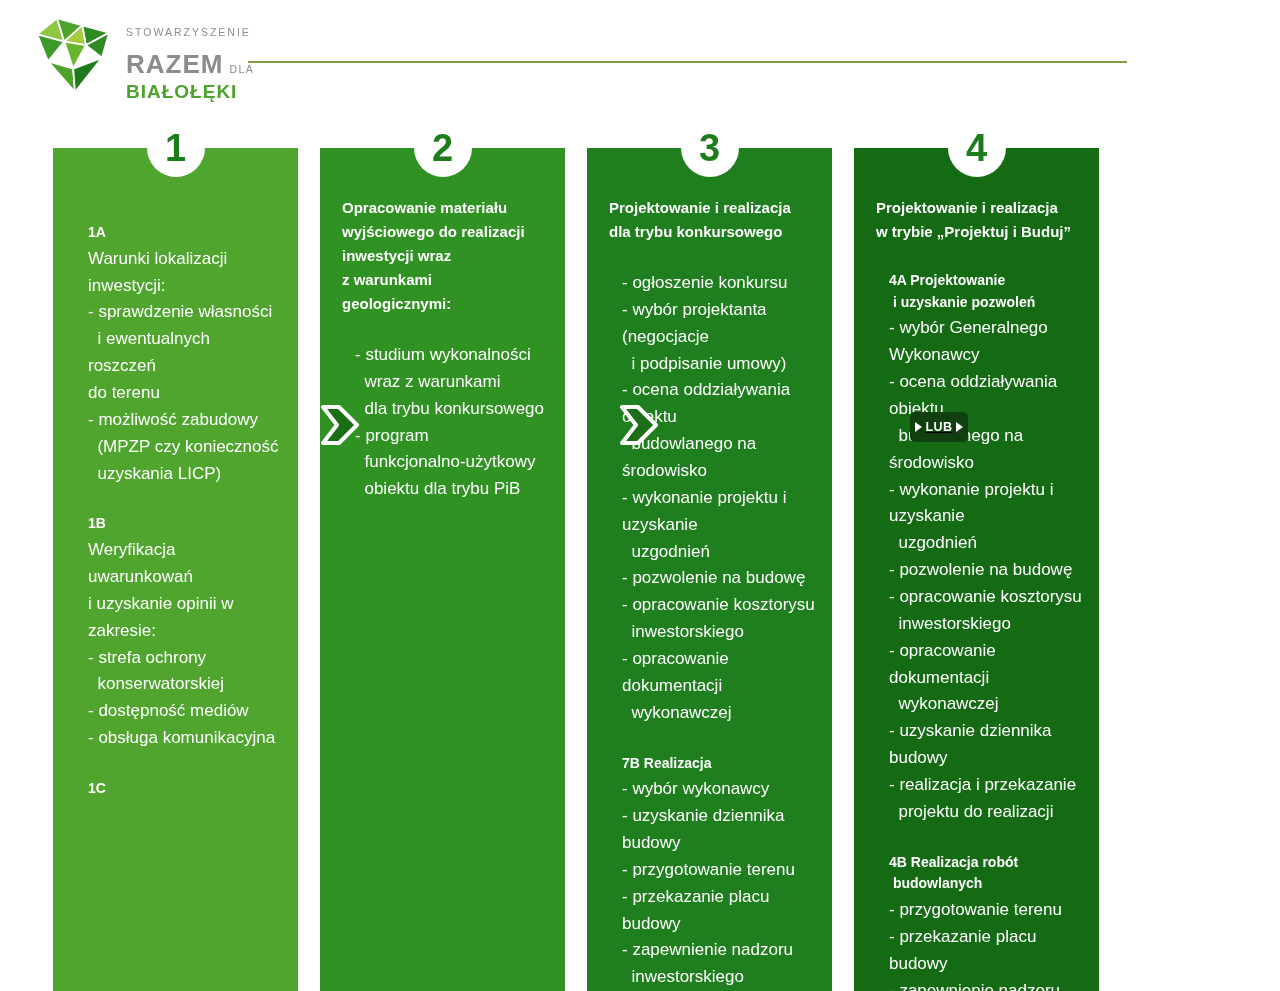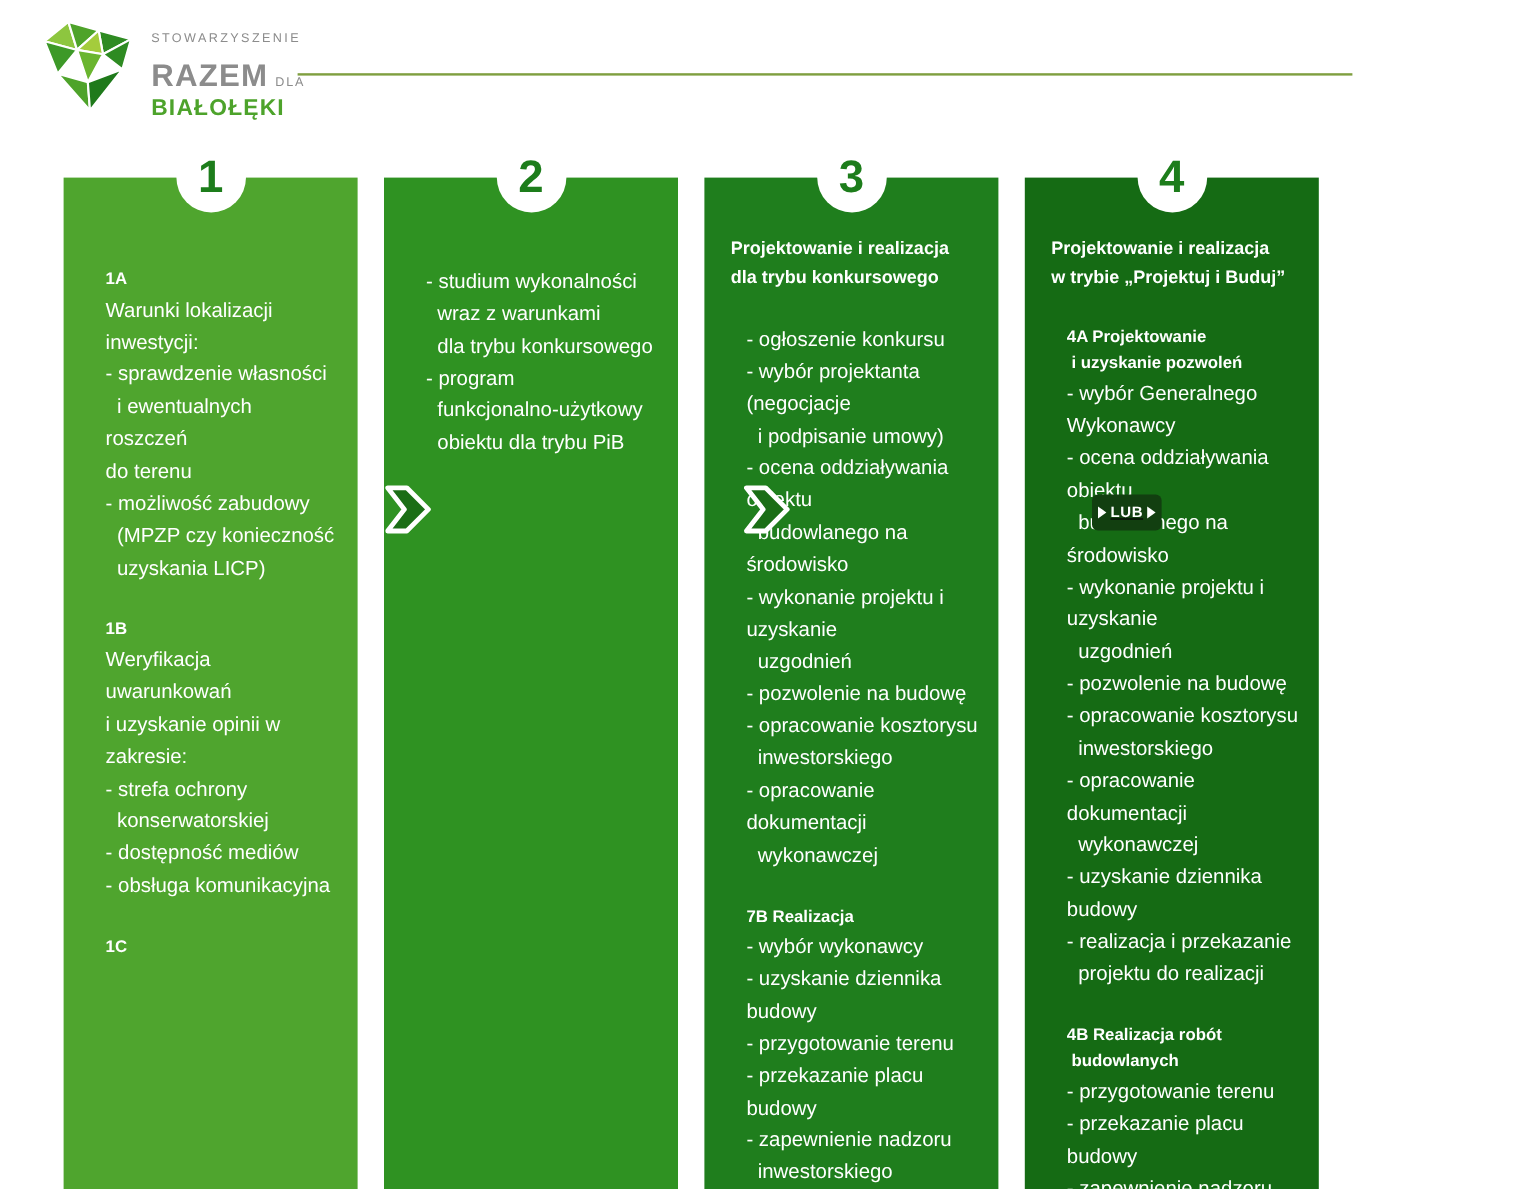--- a/index.html
+++ b/index.html
@@ -152,20 +152,25 @@
 - obsługa komunikacyjna</div>
         </div>
         <div class="sec">
           <h3 class="sec-heading">1C</h3>
         </div>
       </section>
       <section class="column" style="background: rgb(47, 146, 34);">
         <div class="num-circle">
           <span class="num">2</span>
         </div>
+        <h2 class="col-title">Opracowanie materiału
+wyjściowego do realizacji
+inwestycji wraz
+z warunkami
+geologicznymi:</h2>
         <div class="sec">
           <div class="sec-body">- studium wykonalności
   wraz z warunkami
   dla trybu konkursowego
 - program
   funkcjonalno-użytkowy
   obiektu dla trybu PiB</div>
         </div>
       </section>
       <section class="column" style="background: rgb(31, 126, 29);">

